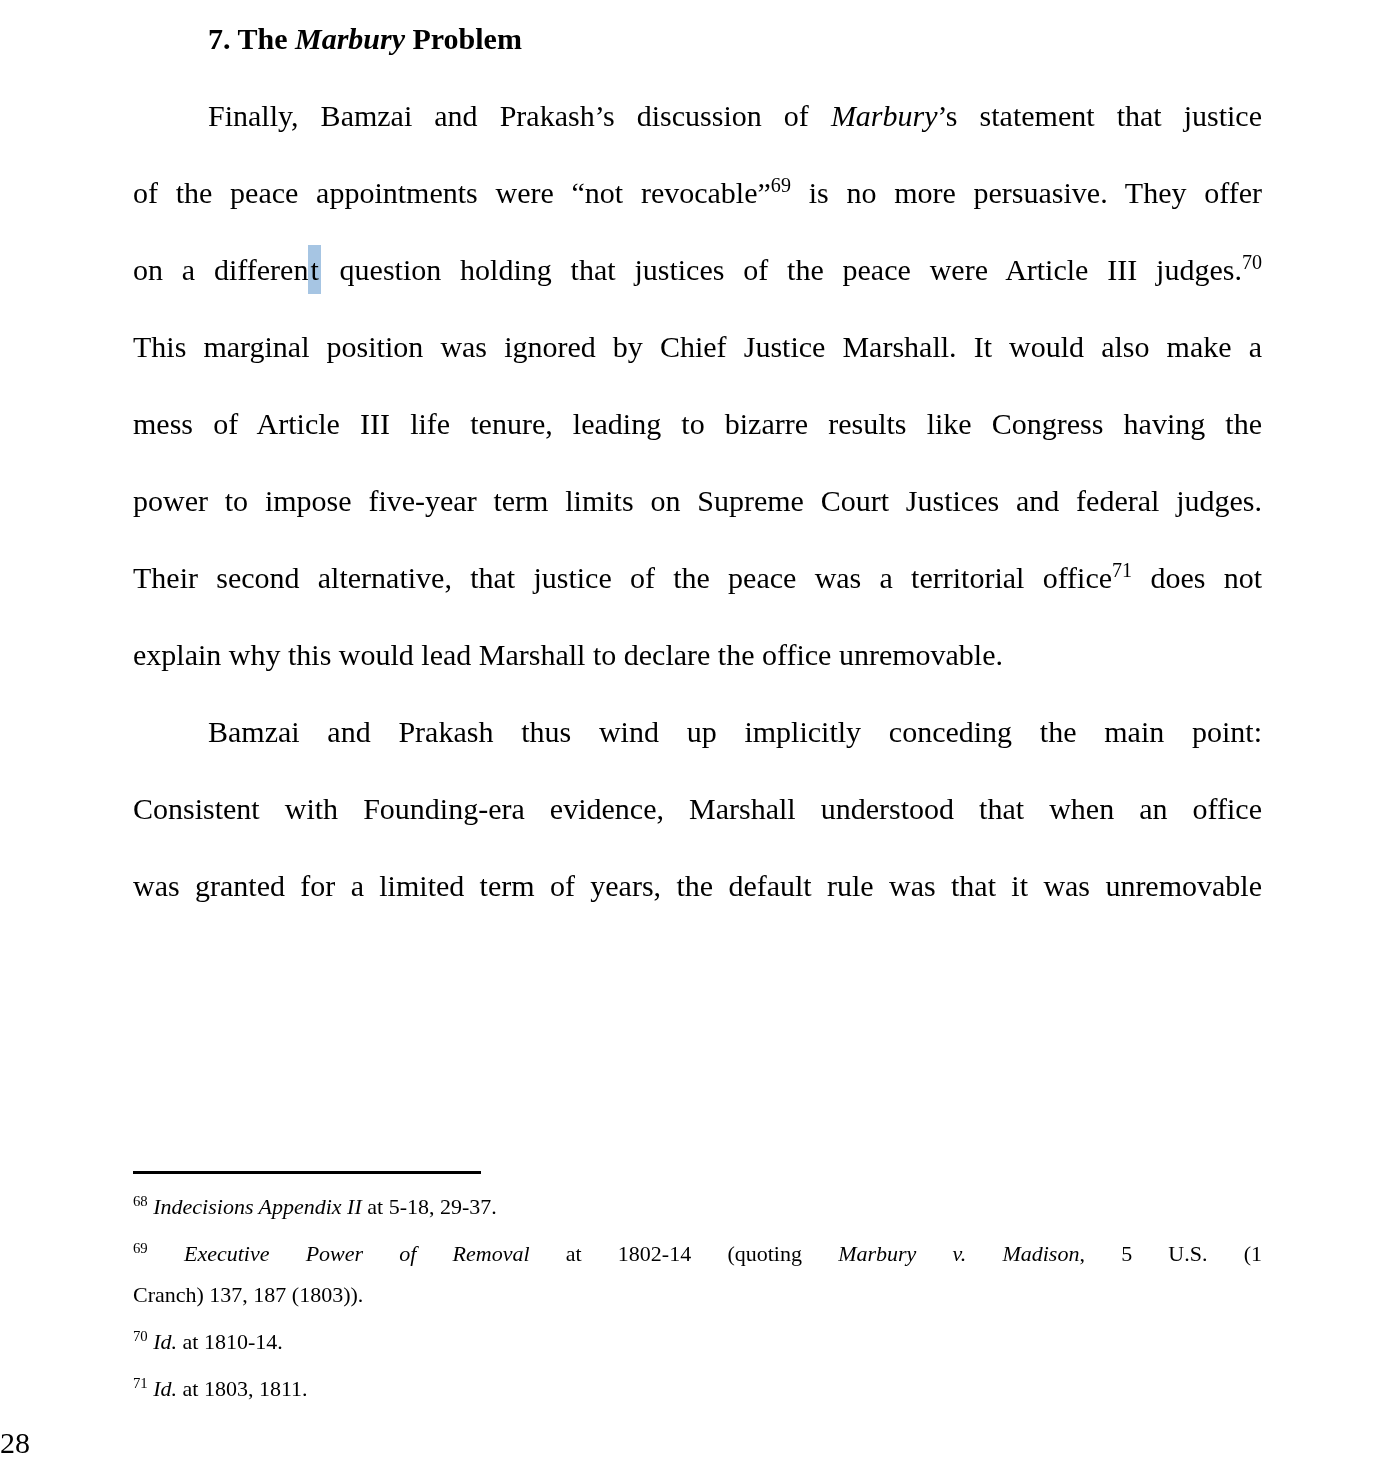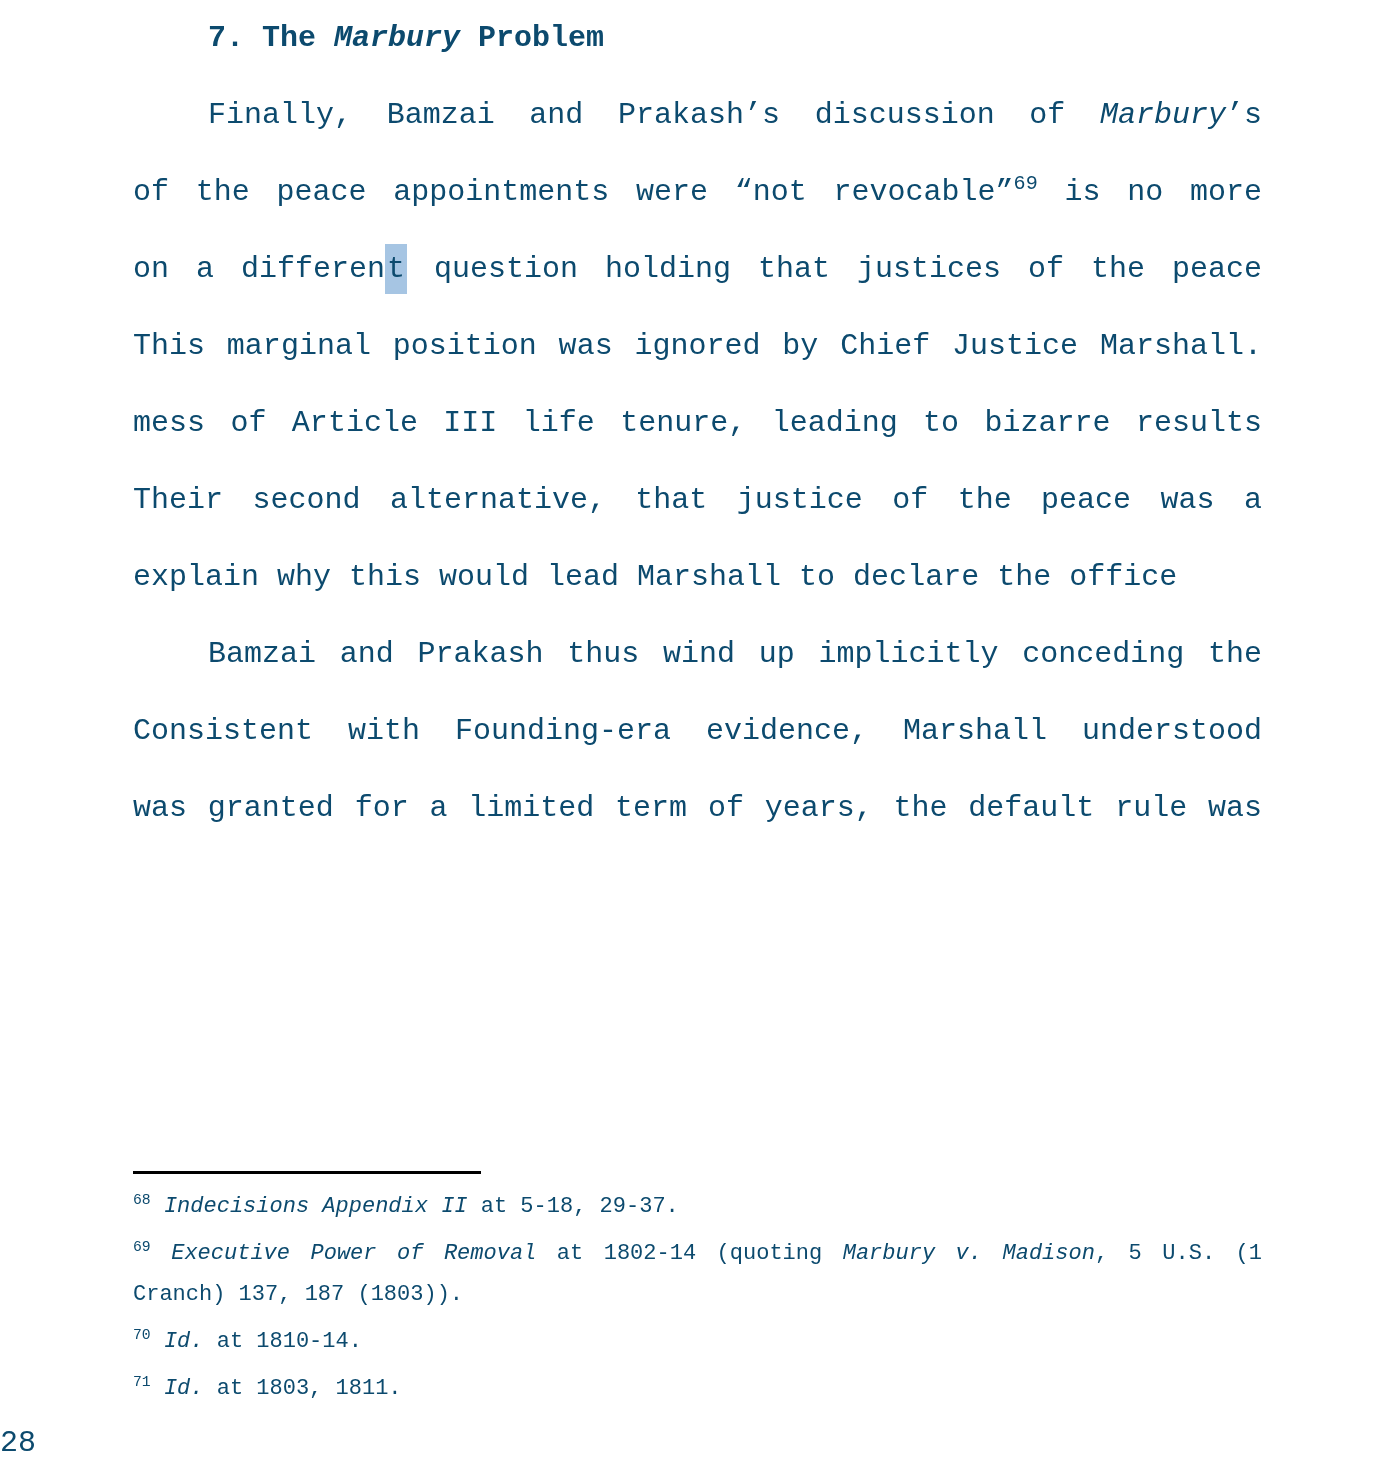--- a/index.html
+++ b/index.html
@@ -5,22 +5,22 @@
   html, body {
     margin: 0;
     padding: 0;
     background: #ffffff;
   }
   .page {
     position: relative;
     width: 1386px;
     height: 1478px;
     background: #ffffff;
-    color: #0c4a6e;
-    font-family: Liberation Mono, monospace;
+    color: #000000;
+    font-family: Liberation Serif, serif;
     overflow: hidden;
   }
   .text-column {
     position: absolute;
     left: 133px;
     top: 0;
     width: 1129px;
   }
   .line {
     font-size: 30px;
@@ -87,20 +87,21 @@
   <div class="text-column">
     <div>
         <div class="line ind"><span class="run-b">7. The </span><span class="run-bi">Marbury</span><span class="run-b"> Problem</span></div>
       </div>
     <div>
         <div class="line just ind"><span class="">Finally, Bamzai and Prakash’s discussion of </span><span class="run-i">Marbury</span><span class="">’s statement that justice</span></div>
         <div class="line just"><span class="">of the peace appointments were “not revocable”</span><span class="run-sup">69</span><span class=""> is no more persuasive. They offer</span></div>
         <div class="line just"><span class="">on a differen</span><span class="run-hl">t</span><span class=""> question holding that justices of the peace were Article III judges.</span><span class="run-sup">70</span></div>
         <div class="line just"><span class="">This marginal position was ignored by Chief Justice Marshall. It would also make a</span></div>
         <div class="line just"><span class="">mess of Article III life tenure, leading to bizarre results like Congress having the</span></div>
+        <div class="line just"><span class="">power to impose five-year term limits on Supreme Court Justices and federal judges.</span></div>
         <div class="line just"><span class="">Their second alternative, that justice of the peace was a territorial office</span><span class="run-sup">71</span><span class=""> does not</span></div>
         <div class="line"><span class="">explain why this would lead Marshall to declare the office unremovable.</span></div>
         <div class="line just ind"><span class="">Bamzai and Prakash thus wind up implicitly conceding the main point:</span></div>
         <div class="line just"><span class="">Consistent with Founding-era evidence, Marshall understood that when an office</span></div>
         <div class="line just"><span class="">was granted for a limited term of years, the default rule was that it was unremovable</span></div>
       </div>
   </div>
 
   <div class="fn-sep"></div>
 

